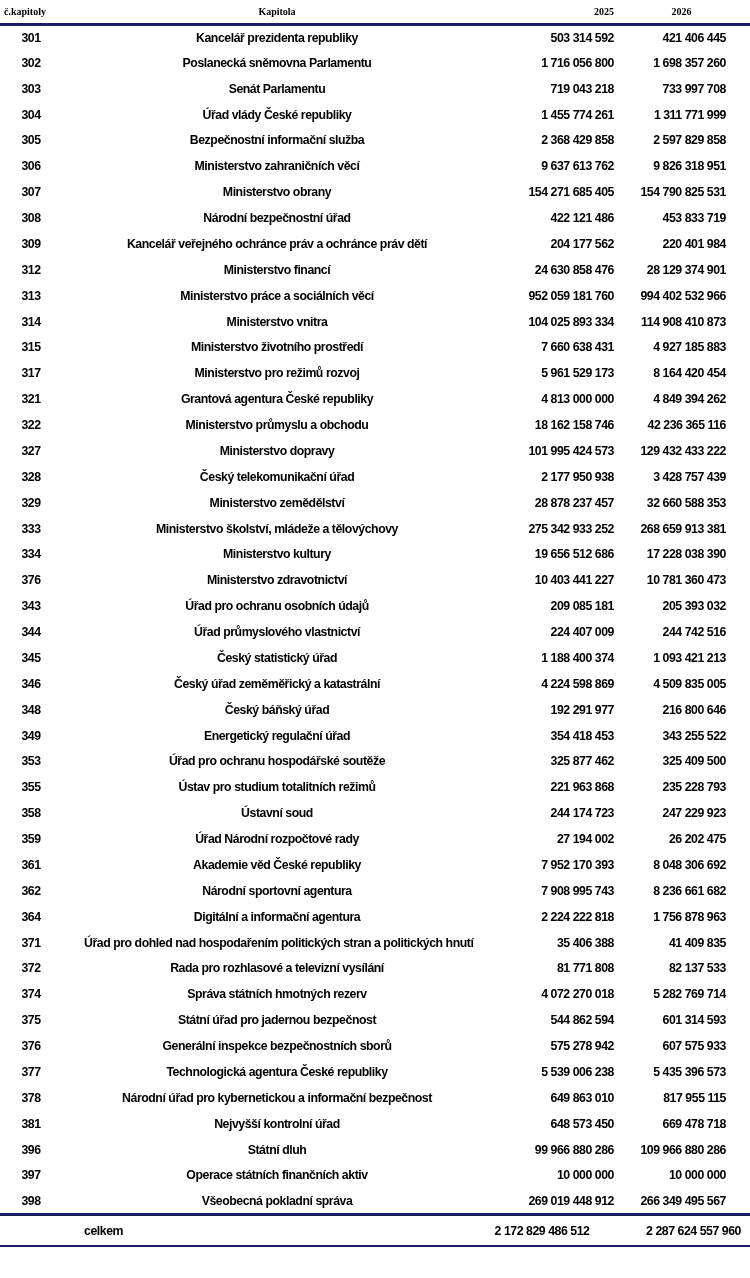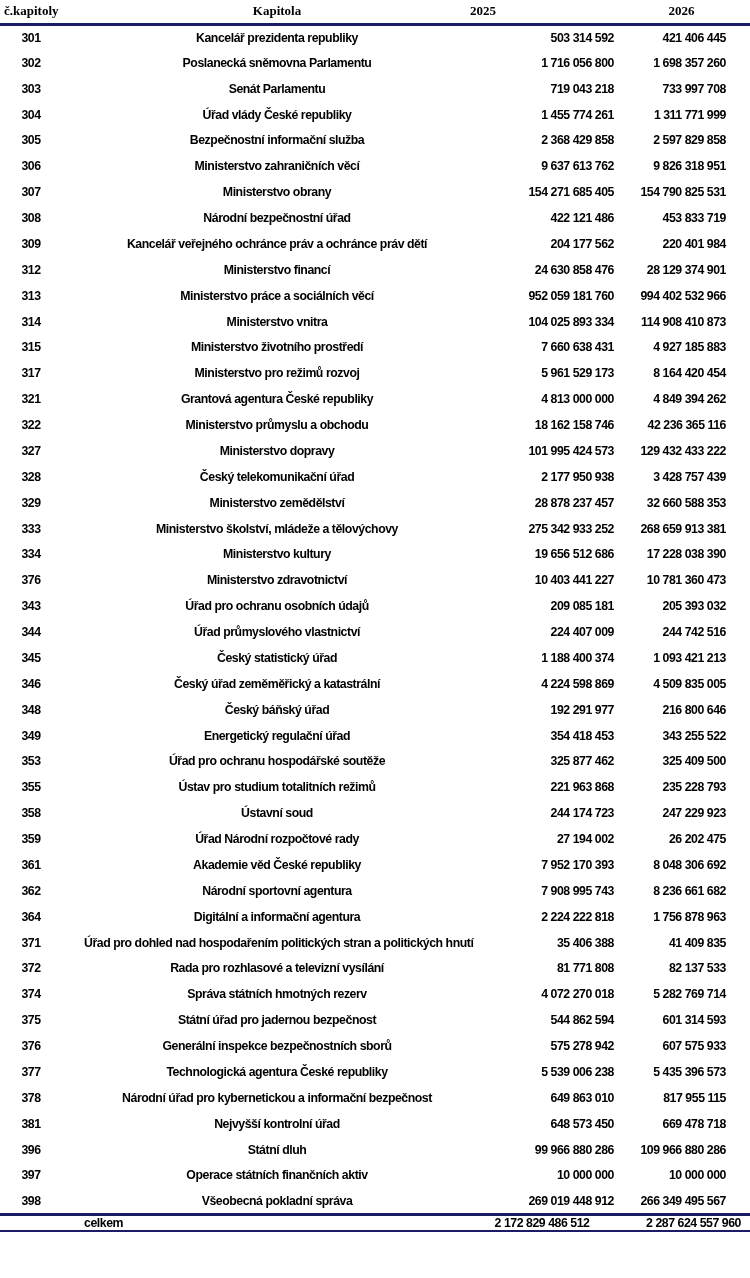--- a/index.html
+++ b/index.html
@@ -17,51 +17,51 @@
   }
   col.c-num  { width: 62px; }
   col.c-name { width: 408px; }
   col.c-y25  { width: 152px; }
   col.c-y26  { width: 128px; }
 
   
   thead th {
     font-family: "Liberation Serif", serif;
     font-weight: bold;
-    font-size: 13px;
+    font-size: 10px;
     height: 24px;
     padding: 0;
     border-bottom: 3px solid var(--line);
     vertical-align: middle;
     white-space: nowrap;
   }
   thead th.h-chnum  { text-align: left; padding-left: 4px; }
   thead th.h-chname { text-align: center; padding-left: 22px; }
-  thead th.h-y25    { text-align: left; padding-right: 8px; }
+  thead th.h-y25    { text-align: right; padding-right: 8px; }
   thead th.h-y26    { text-align: center; padding-right: 9px; }
 
   
   tbody td, tfoot td {
     font-family: "Liberation Sans", sans-serif;
     font-weight: bold;
     font-size: 12.3px;
     letter-spacing: -0.45px;
     padding: 0;
     vertical-align: middle;
     white-space: nowrap;
   }
   tbody td { height: 25.89px; }
   tbody td.t-chnum  { text-align: center; }
   tbody td.t-chname { text-align: center; padding-left: 22px; }
   tbody td.t-y25    { text-align: right; padding-right: 8px; }
   tbody td.t-y26    { text-align: right; padding-right: 24px; }
 
   
   tfoot td {
-    height: 16px;
+    height: 32px;
     border-top: 3px solid var(--line);
     border-bottom: 2px solid var(--line);
   }
   tfoot td.t-chname { text-align: left; padding-left: 22px; }
   tfoot td.t-y25    { text-align: center; padding-right: 8px; }
   tfoot td.t-y26    { text-align: right; padding-right: 9px; }
 </style>
 </head>
 <body>
 

